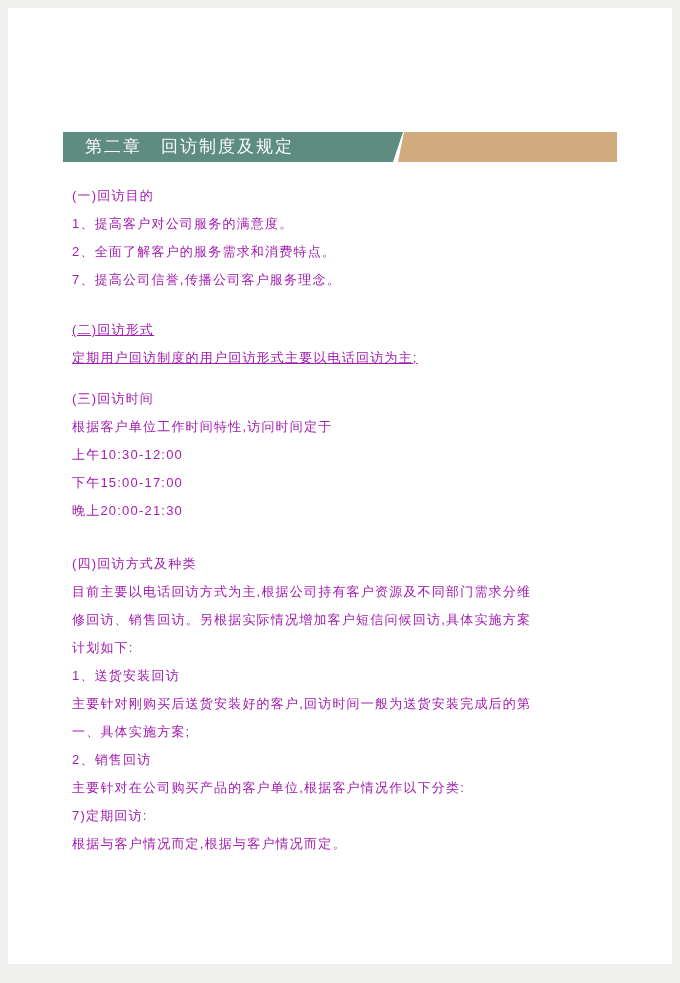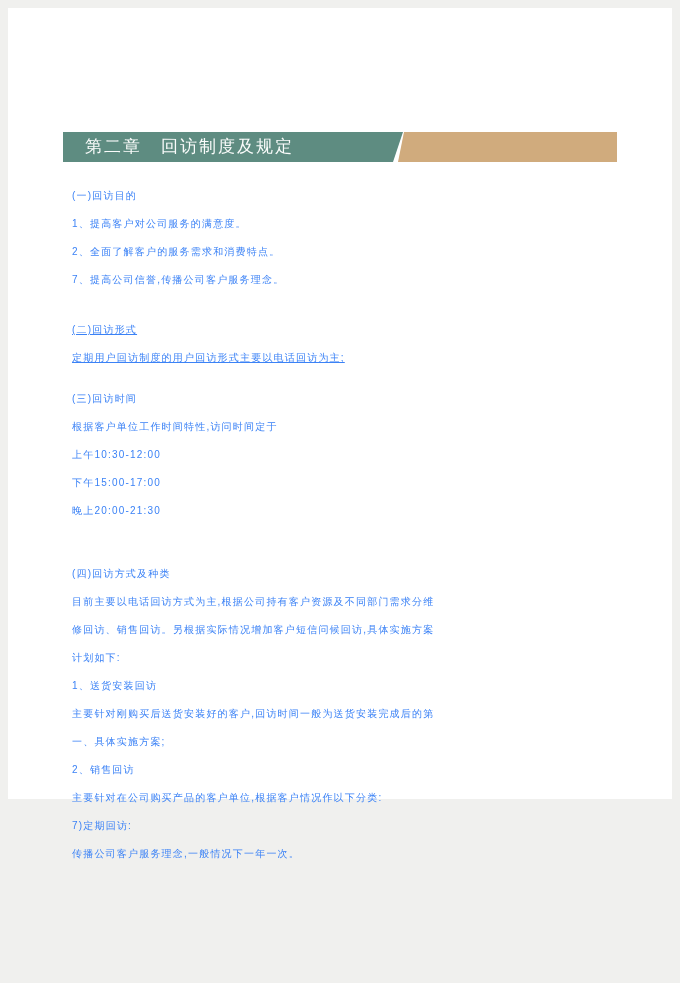--- a/index.html
+++ b/index.html
@@ -12,21 +12,21 @@
     position: relative;
     background: #f0f0ee;
     font-family: "Liberation Sans", sans-serif;
     overflow: hidden;
   }
   .page {
     position: absolute;
     left: 8px;
     top: 8px;
     width: 664px;
-    height: 791px;
+    height: 956px;
     background: #ffffff;
   }
   
   .banner {
     position: absolute;
     left: 0;
     top: 124px;
     width: 100%;
     height: 30px;
   }
@@ -54,31 +54,31 @@
     height: 30px;
     background: #d0ab7d;
     clip-path: polygon(6px 0, 100% 0, 100% 100%, 0 100%);
   }
   
   .content {
     position: absolute;
     left: 64px;
     top: 174px;
     width: 552px;
-    color: #3b82f6;
-    font-size: 10px;
+    color: #a21caf;
+    font-size: 13px;
     letter-spacing: 1.2px;
   }
   .line {
     line-height: 28px;
     white-space: nowrap;
   }
   .sec-gap-a { margin-top: 22px; text-decoration: underline; }
   .sec-gap-b { margin-top: 13px; }
-  .sec-gap-c { margin-top: 35px; }
+  .sec-gap-c { margin-top: 25px; }
 </style>
 </head>
 <body>
 
 <div class="page">
 
   <div class="banner">
     <div class="banner-teal">
       <span>第二章　回访制度及规定</span>
     </div>
@@ -111,17 +111,17 @@
       <div class="line">(四)回访方式及种类</div>
       <div class="line">目前主要以电话回访方式为主,根据公司持有客户资源及不同部门需求分维</div>
       <div class="line">修回访、销售回访。另根据实际情况增加客户短信问候回访,具体实施方案</div>
       <div class="line">计划如下:</div>
       <div class="line">1、送货安装回访</div>
       <div class="line">主要针对刚购买后送货安装好的客户,回访时间一般为送货安装完成后的第</div>
       <div class="line">一、具体实施方案;</div>
       <div class="line">2、销售回访</div>
       <div class="line">主要针对在公司购买产品的客户单位,根据客户情况作以下分类:</div>
       <div class="line">7)定期回访:</div>
-      <div class="line">传播公司客户服务理念,一般情况下一年一次。</div>
+      <div class="line">根据与客户情况而定,根据与客户情况而定。</div>
     </div>
 
   </div>
 </div>
 
 </body></html>

